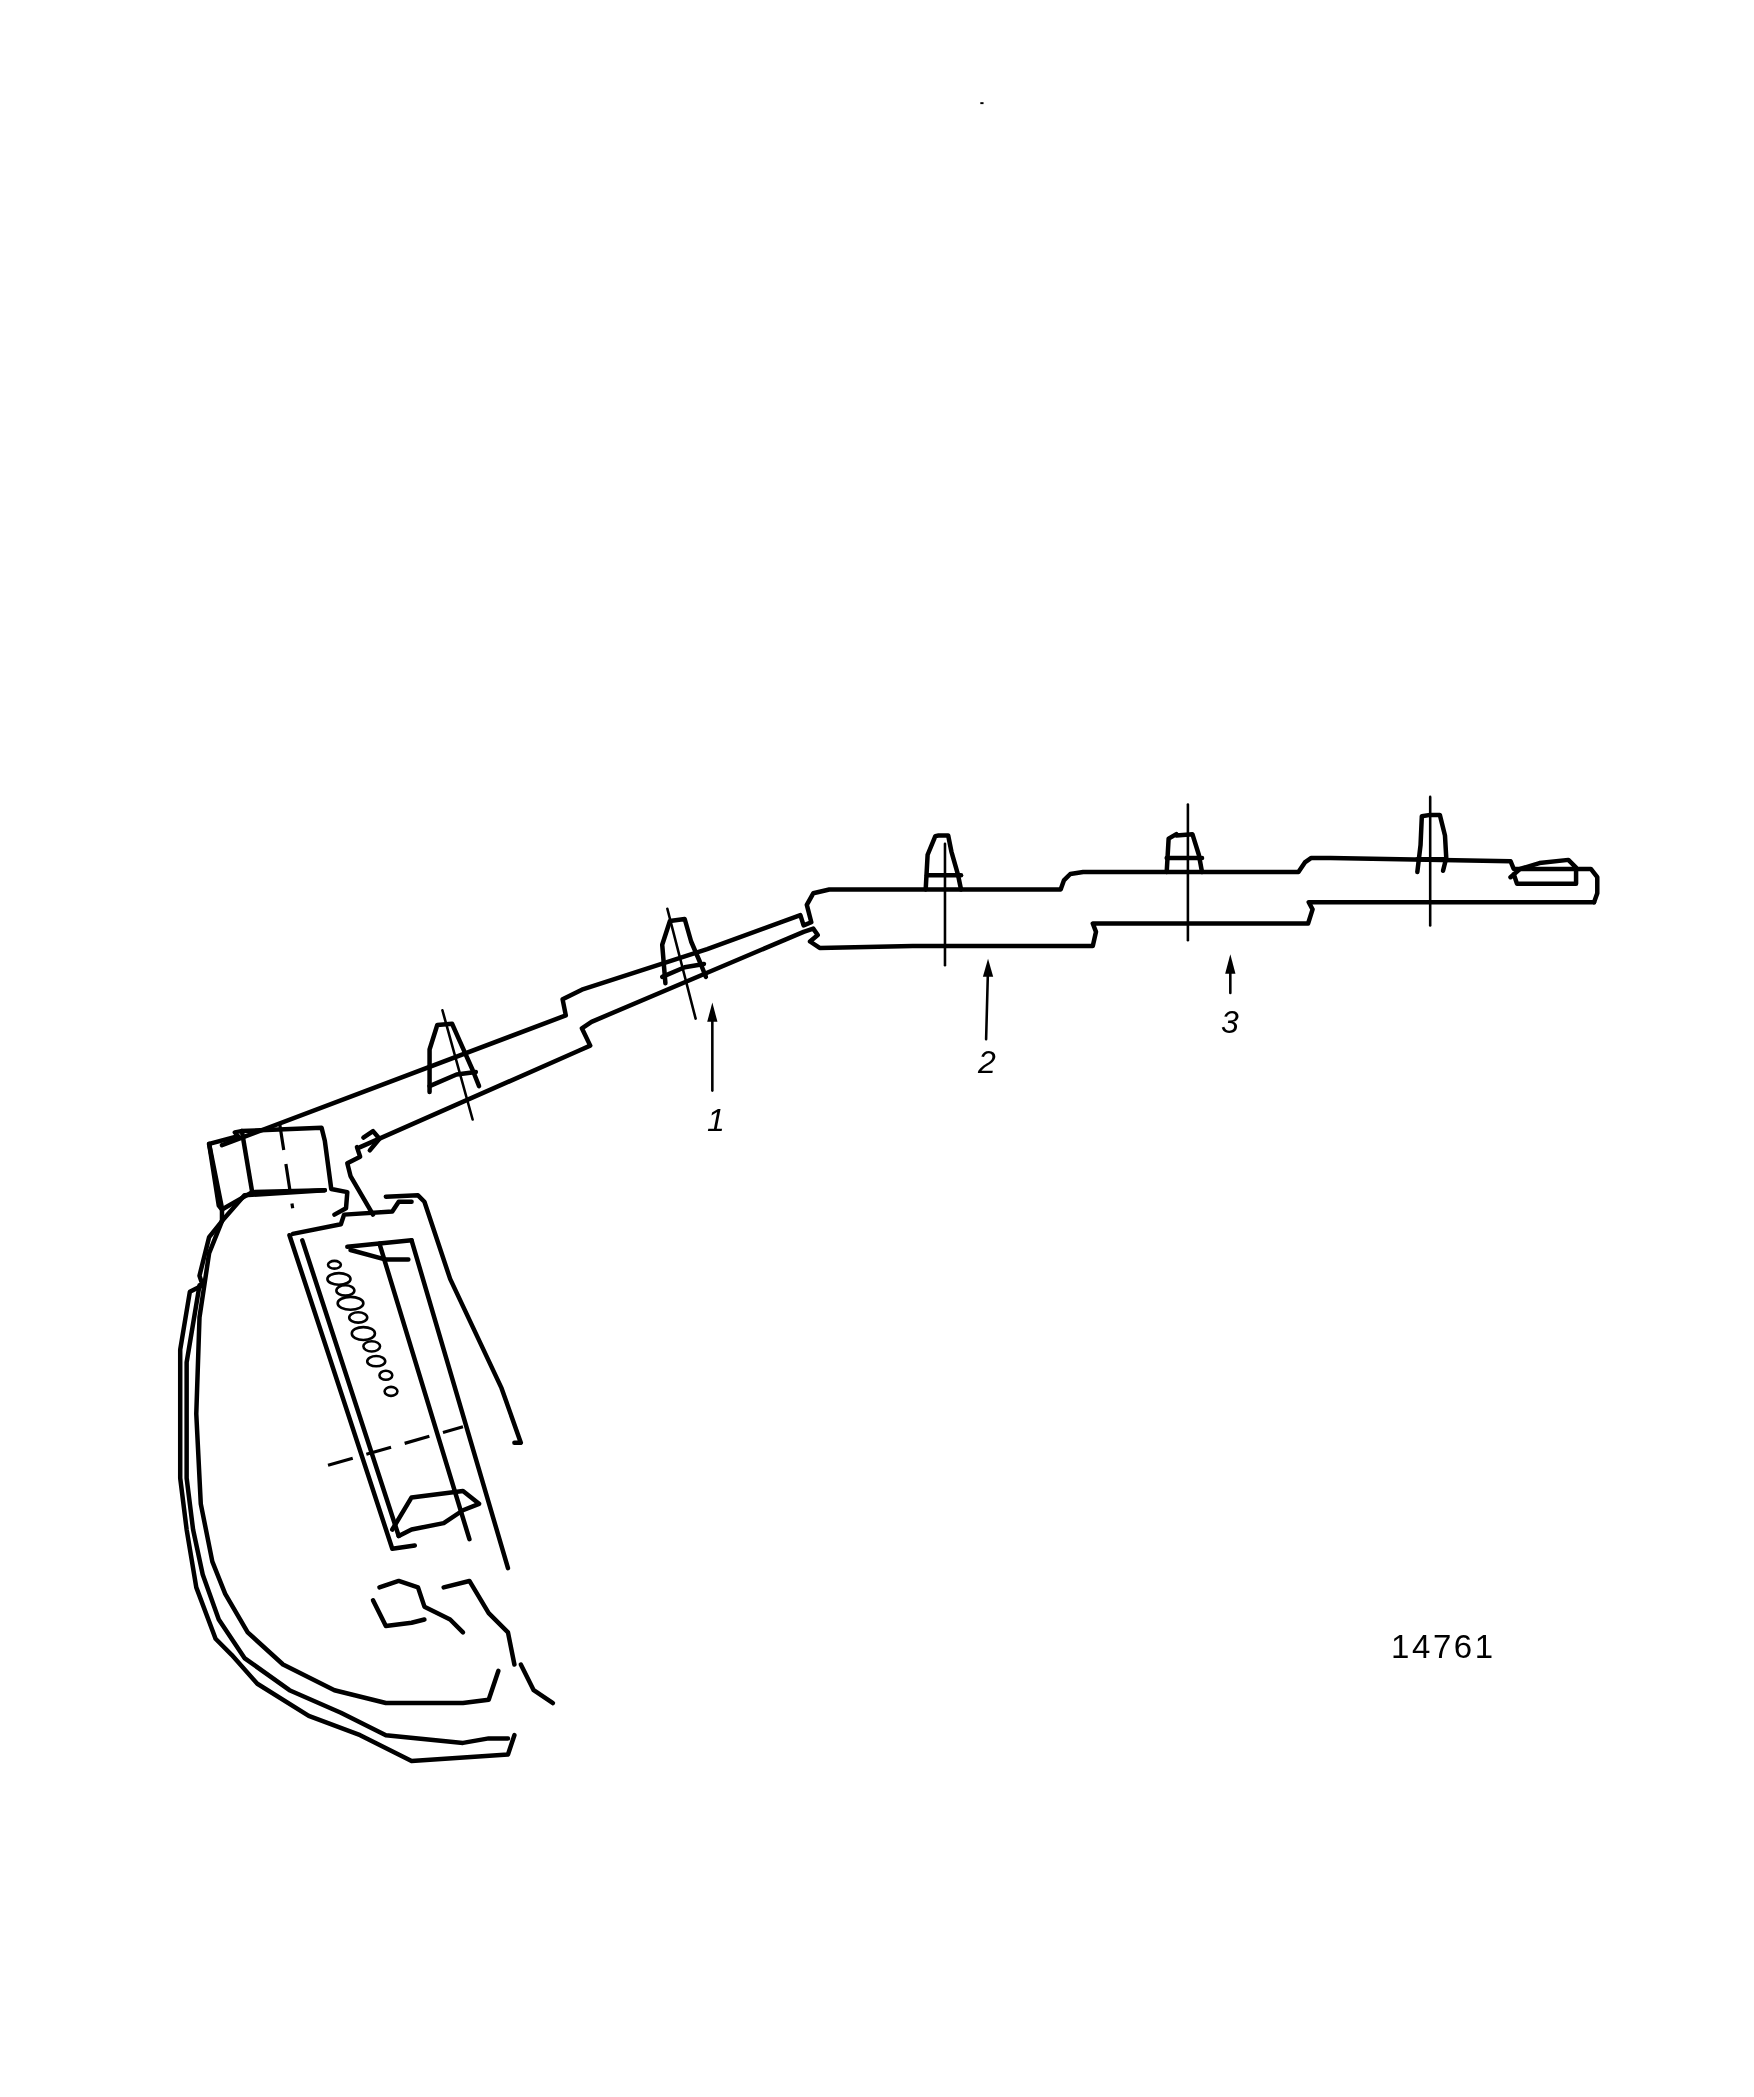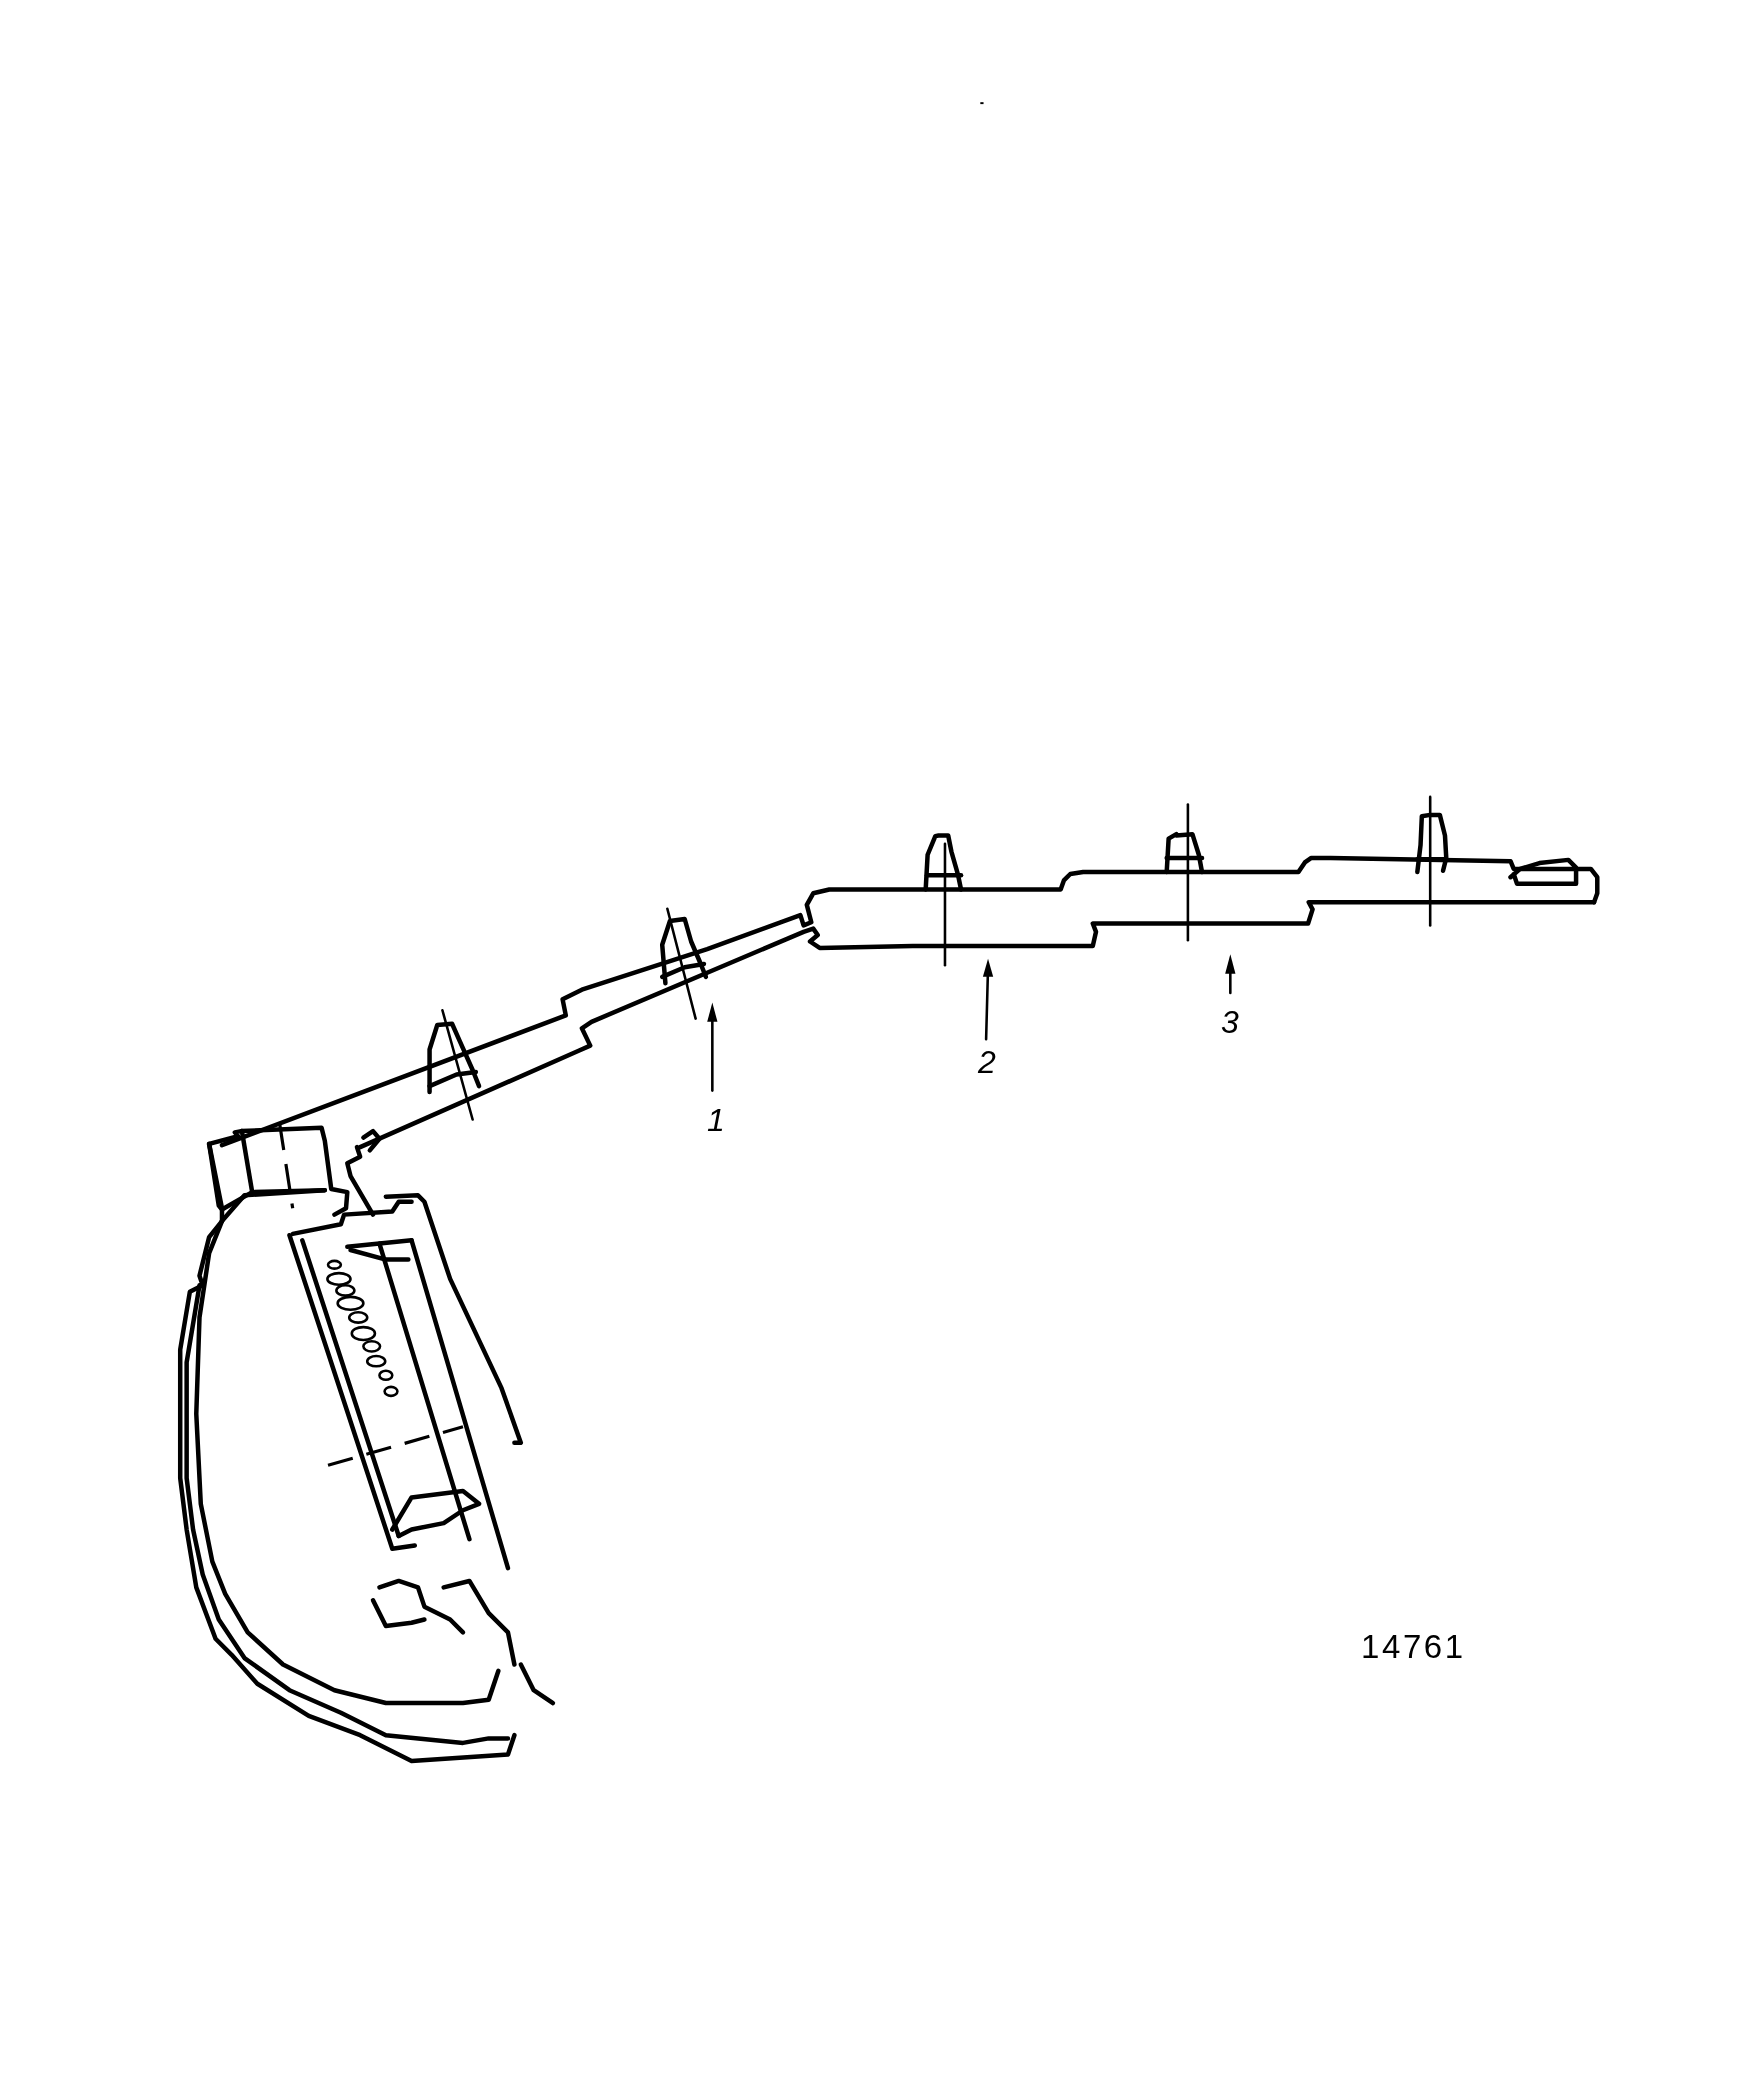--- a/index.html
+++ b/index.html
@@ -2,21 +2,21 @@
 <html style="font-size:10.3px"><head>
 <meta charset="utf-8">
 <style>
   html, body { margin: 0; padding: 0; background: #ffffff; }
   body { width: 1755px; height: 2097px; position: relative; overflow: hidden; font-family: "Liberation Sans", sans-serif; }
   #drawing { position: absolute; left: 0; top: 0; width: 1755px; height: 2097px; }
   .ln { fill: none; stroke: #000; stroke-width: 7; stroke-linejoin: round; stroke-linecap: round; }
   .thin { fill: none; stroke: #000; stroke-width: 4; stroke-linecap: round; }
   .dash { fill: none; stroke: #000; stroke-width: 5; stroke-dasharray: 40 22; }
   .callout-label { position: absolute; font-size: 32px; color: #000; line-height: 1; font-style: italic; }
-  .fig-number { position: absolute; font-size: 33px; color: #000; letter-spacing: 2.6px; line-height: 1; }
+  .fig-number { position: absolute; font-size: 33px; color: #000; letter-spacing: 2.6px; line-height: 1; margin-left: 30px; }
 </style>
 </head>
 <body>
 
 <svg id="drawing" viewBox="0 0 2730 3263" xmlns="http://www.w3.org/2000/svg">
 
   <rect x="1525" y="159" width="5" height="3" fill="#000"></rect>
 
   <g>
 

